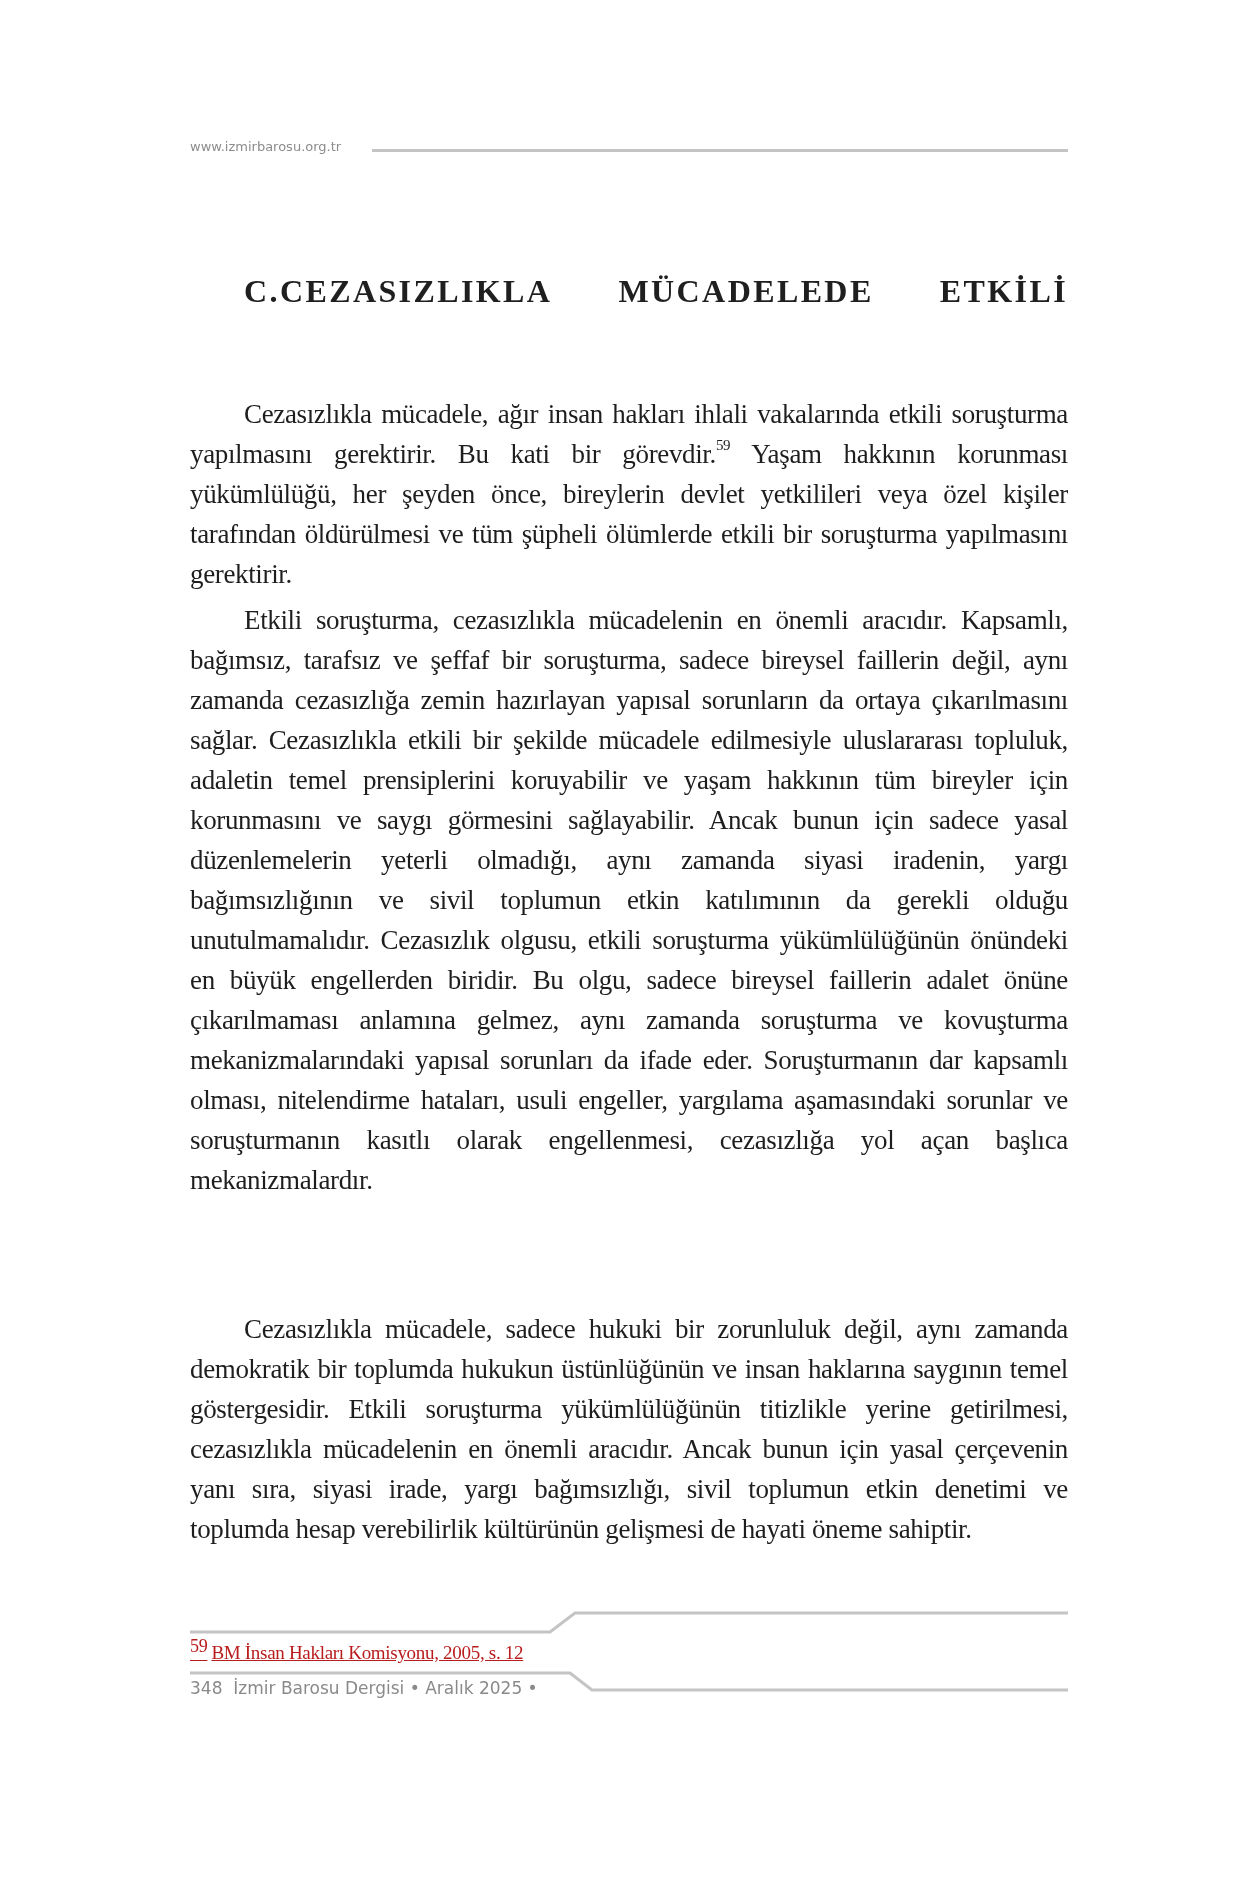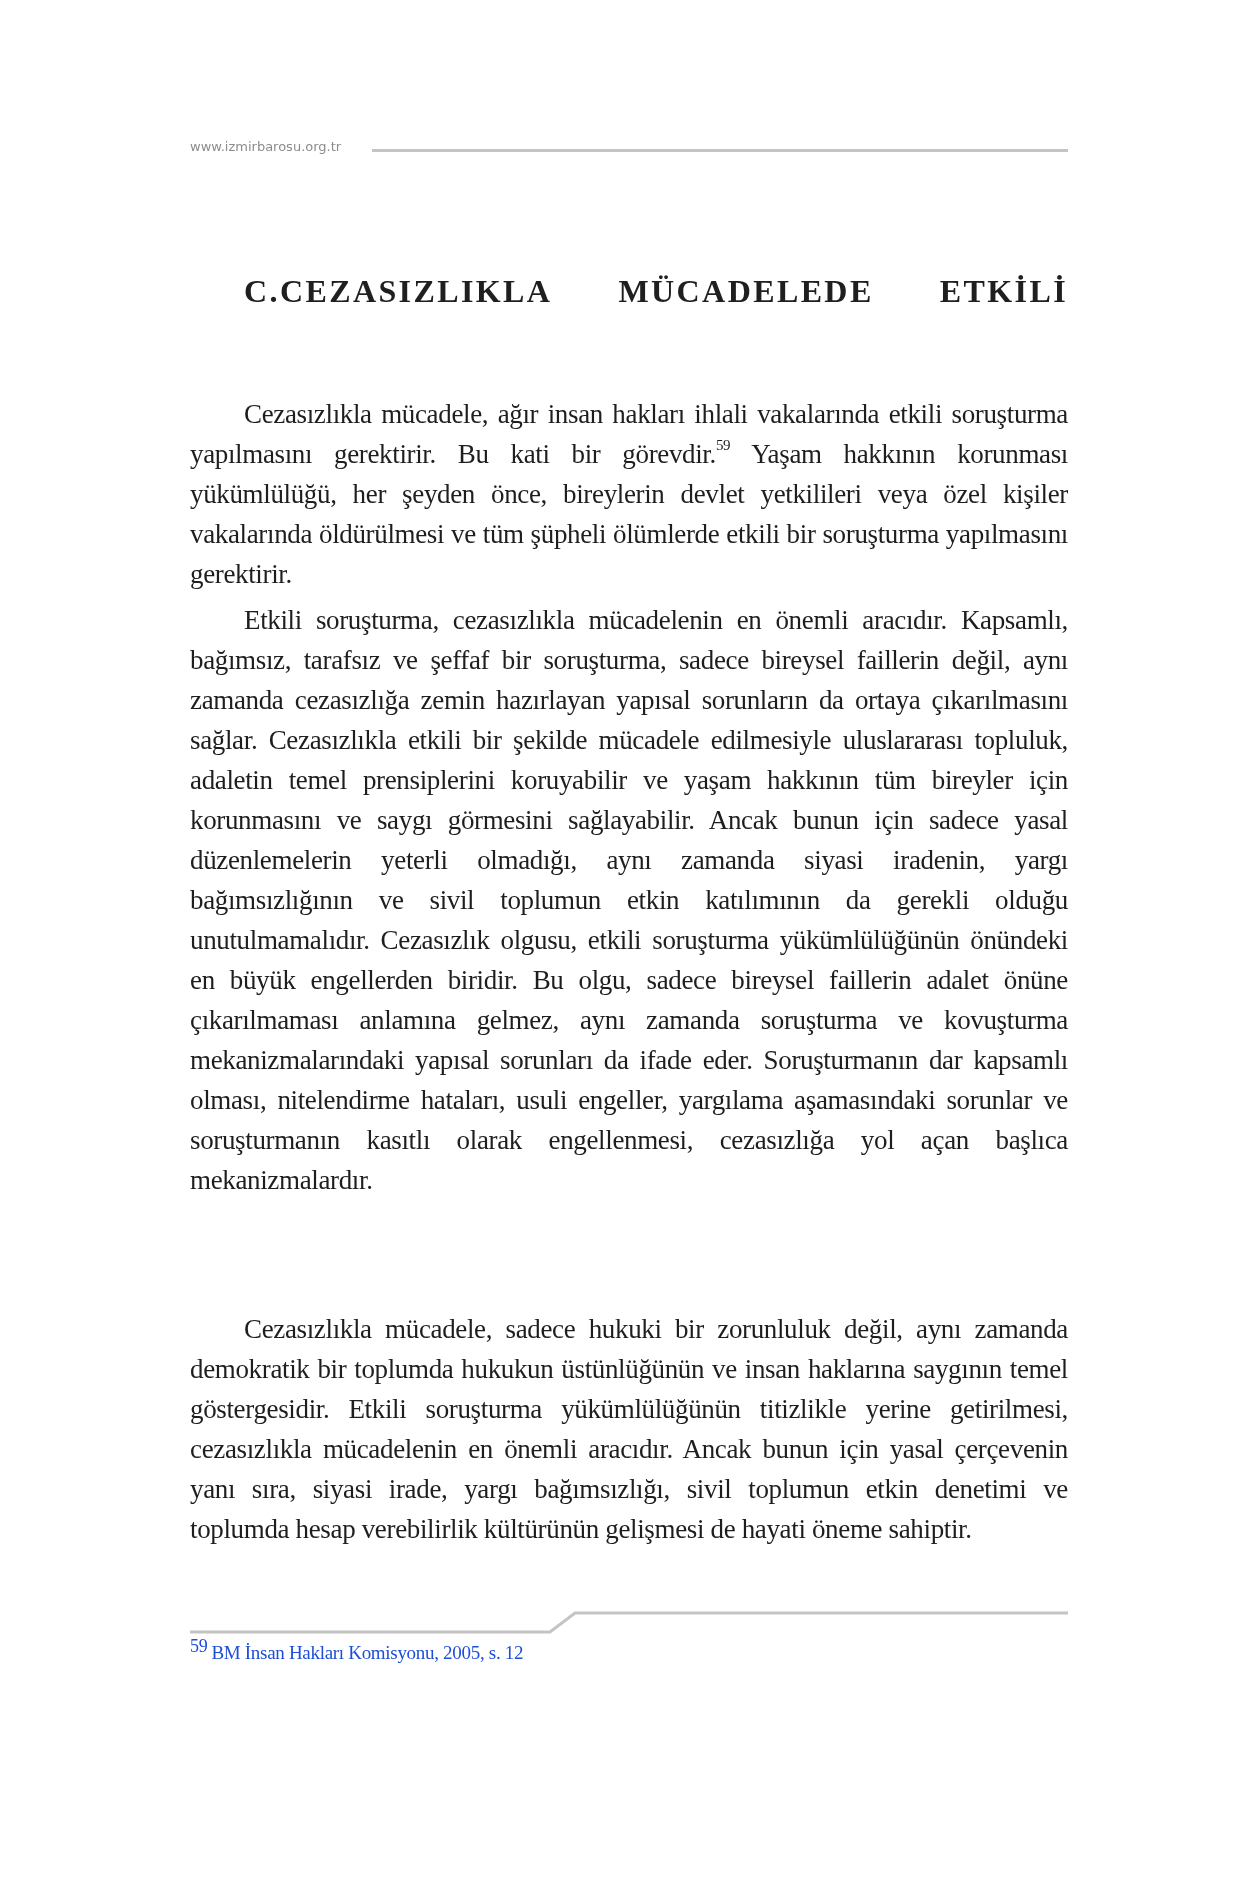--- a/index.html
+++ b/index.html
@@ -36,22 +36,23 @@
   .p1 { top: 366px; }
   .p2 { top: 572px; }
   .p3 { top: 1281px; }
   sup.fn-ref { font-size: 15px; vertical-align: top; line-height: 18px; position: relative; top: 2px; }
 
   
   .fn-sep { position: absolute; left: 190px; top: 1578px; width: 878px; height: 30px; }
 
   .footnote {
     position: absolute; left: 190px; top: 1612px;
-    font-family: "Liberation Serif", serif; font-size: 19px; color: #1d4ed8; line-height: 26px;
+    font-family: "Liberation Serif", serif; font-size: 19px; color: #b91c1c; line-height: 26px;
     letter-spacing: -0.3px;
+    text-decoration: underline;
   }
   .footnote .fn-num { font-size: 18px; position: relative; top: -7px; margin-right: 4px; }
 
   .page-footer { position: absolute; left: 190px; top: 1642px; width: 878px; height: 40px; }
   .page-footer .footer-text {
     position: absolute; left: 0; top: 6px;
     font-family: "DejaVu Sans", sans-serif; font-size: 17px; color: #8a8a8a; line-height: 24px;
     white-space: nowrap;
   }
   .page-footer svg { position: absolute; left: 0; top: 0; }
@@ -68,33 +69,41 @@
 
   <div class="heading">
     <div class="line1">
       <span>C.CEZASIZLIKLA</span>
       <span>MÜCADELEDE</span>
       <span>ETKİLİ</span>
     </div>
   </div>
 
   <div class="body-text p1">
-    <p><span>Cezasızlıkla mücadele, ağır insan hakları ihlali vakalarında etkili soruşturma yapılmasını gerektirir. Bu kati bir görevdir.</span><sup class="fn-ref">59</sup><span> Yaşam hakkının korunması yükümlülüğü, her şeyden önce, bireylerin devlet yetkilileri veya özel kişiler vakalarında öldürülmesi ve tüm şüpheli ölümlerde etkili bir soruşturma yapılmasını gerektirir.</span></p>
+    <p><span>Cezasızlıkla mücadele, ağır insan hakları ihlali vakalarında etkili soruşturma yapılmasını gerektirir. Bu kati bir görevdir.</span><sup class="fn-ref">59</sup><span> Yaşam hakkının korunması yükümlülüğü, her şeyden önce, bireylerin devlet yetkilileri veya özel kişiler tarafından öldürülmesi ve tüm şüpheli ölümlerde etkili bir soruşturma yapılmasını gerektirir.</span></p>
   </div>
 
   <div class="body-text p2">
     <p>Etkili soruşturma, cezasızlıkla mücadelenin en önemli aracıdır. Kapsamlı, bağımsız, tarafsız ve şeffaf bir soruşturma, sadece bireysel faillerin değil, aynı zamanda cezasızlığa zemin hazırlayan yapısal sorunların da ortaya çıkarılmasını sağlar. Cezasızlıkla etkili bir şekilde mücadele edilmesiyle uluslararası topluluk, adaletin temel prensiplerini koruyabilir ve yaşam hakkının tüm bireyler için korunmasını ve saygı görmesini sağlayabilir. Ancak bunun için sadece yasal düzenlemelerin yeterli olmadığı, aynı zamanda siyasi iradenin, yargı bağımsızlığının ve sivil toplumun etkin katılımının da gerekli olduğu unutulmamalıdır. Cezasızlık olgusu, etkili soruşturma yükümlülüğünün önündeki en büyük engellerden biridir. Bu olgu, sadece bireysel faillerin adalet önüne çıkarılmaması anlamına gelmez, aynı zamanda soruşturma ve kovuşturma mekanizmalarındaki yapısal sorunları da ifade eder. Soruşturmanın dar kapsamlı olması, nitelendirme hataları, usuli engeller, yargılama aşamasındaki sorunlar ve soruşturmanın kasıtlı olarak engellenmesi, cezasızlığa yol açan başlıca mekanizmalardır.</p>
   </div>
 
   <div class="body-text p3">
     <p>Cezasızlıkla mücadele, sadece hukuki bir zorunluluk değil, aynı zamanda demokratik bir toplumda hukukun üstünlüğünün ve insan haklarına saygının temel göstergesidir. Etkili soruşturma yükümlülüğünün titizlikle yerine getirilmesi, cezasızlıkla mücadelenin en önemli aracıdır. Ancak bunun için yasal çerçevenin yanı sıra, siyasi irade, yargı bağımsızlığı, sivil toplumun etkin denetimi ve toplumda hesap verebilirlik kültürünün gelişmesi de hayati öneme sahiptir.</p>
   </div>
 
   <svg class="fn-sep" width="878" height="30" viewBox="0 0 878 30">
     <polyline points="0,26 360,26 385,7 878,7" fill="none" stroke="#c4c4c4" stroke-width="3"></polyline>
   </svg>
 
   <div class="footnote">
     <span class="fn-num">59</span><span>BM İnsan Hakları Komisyonu, 2005, s. 12</span>
   </div>
 
+  <div class="page-footer">
+    <svg width="878" height="30" viewBox="0 0 878 30">
+      <polyline points="0,3 380,3 402,20 878,20" fill="none" stroke="#c4c4c4" stroke-width="3"></polyline>
+    </svg>
+    <div class="footer-text">
+      <span>348</span>&nbsp; <span>İzmir Barosu Dergisi</span> <span>•</span> <span>Aralık 2025</span> <span>•</span>
+    </div>
+  </div>
 
 </div>
 
 </body></html>

